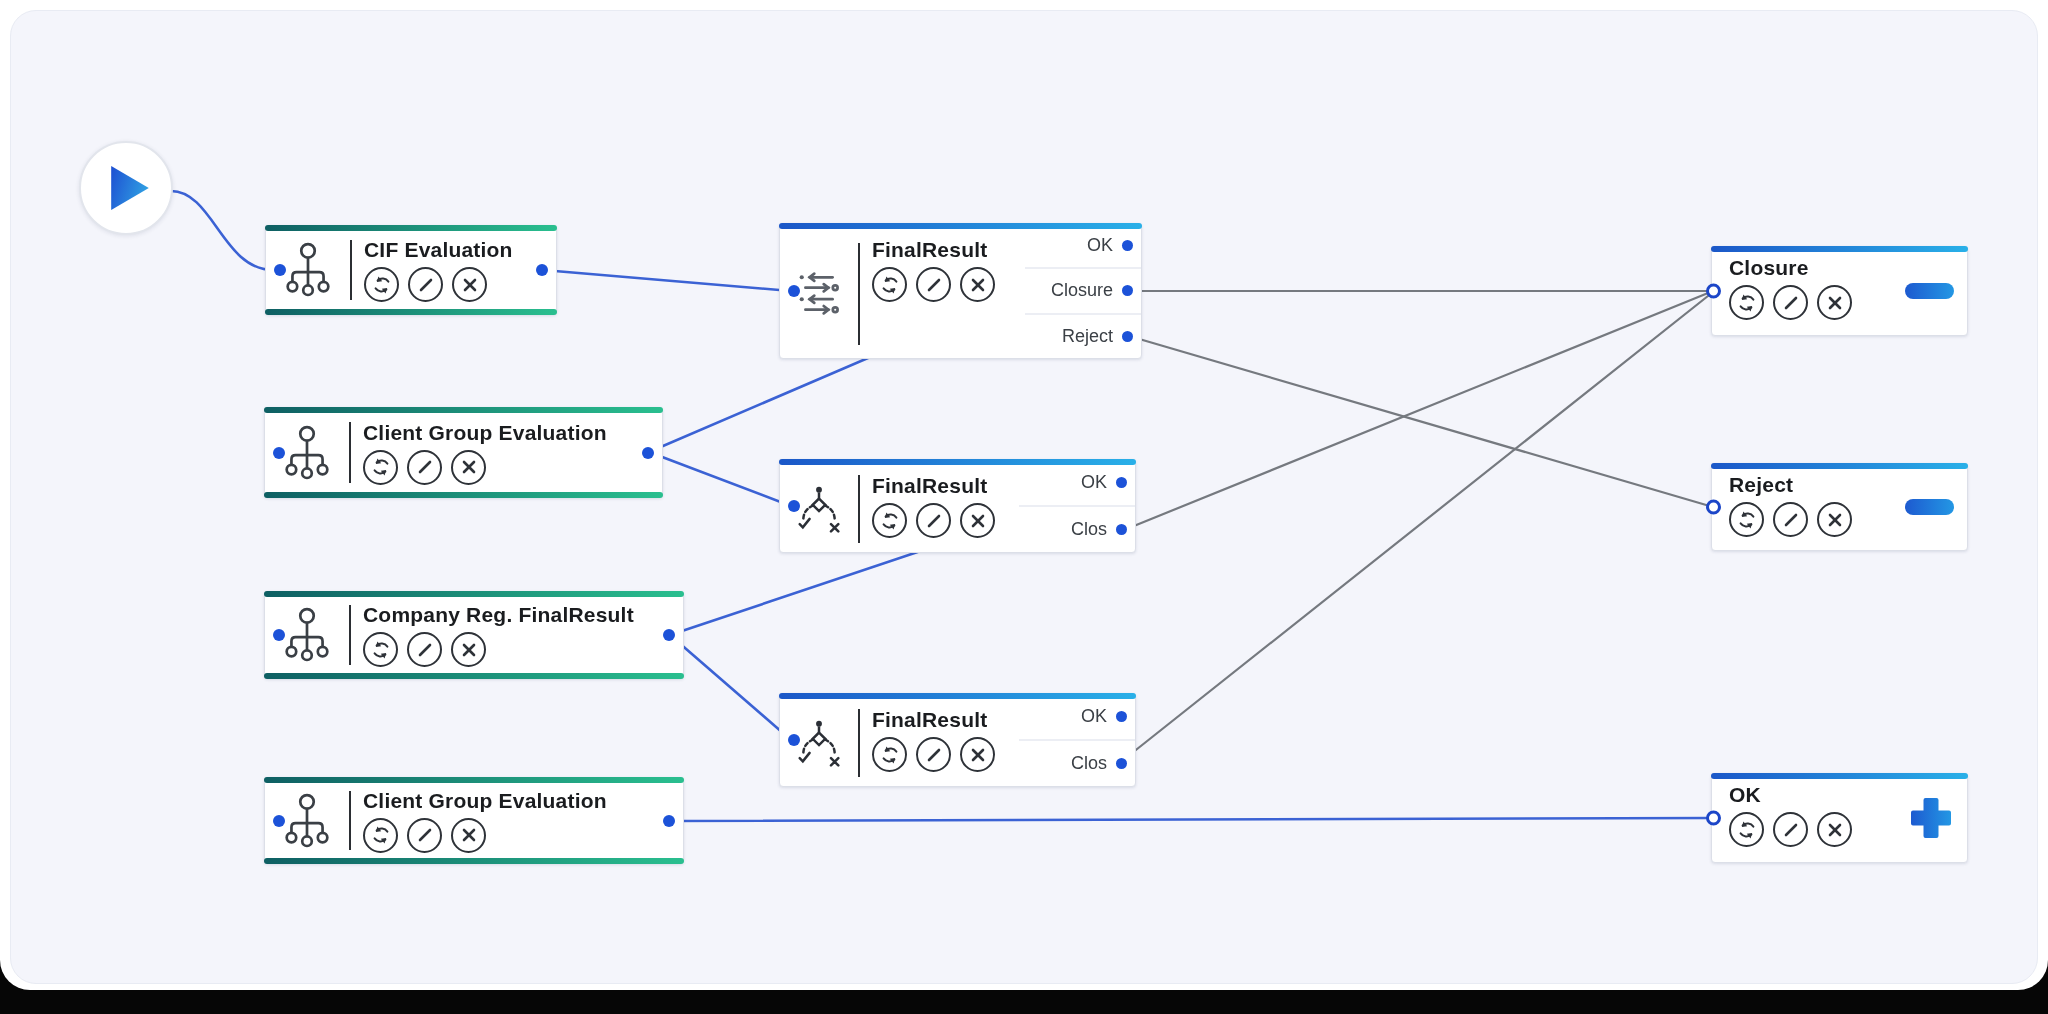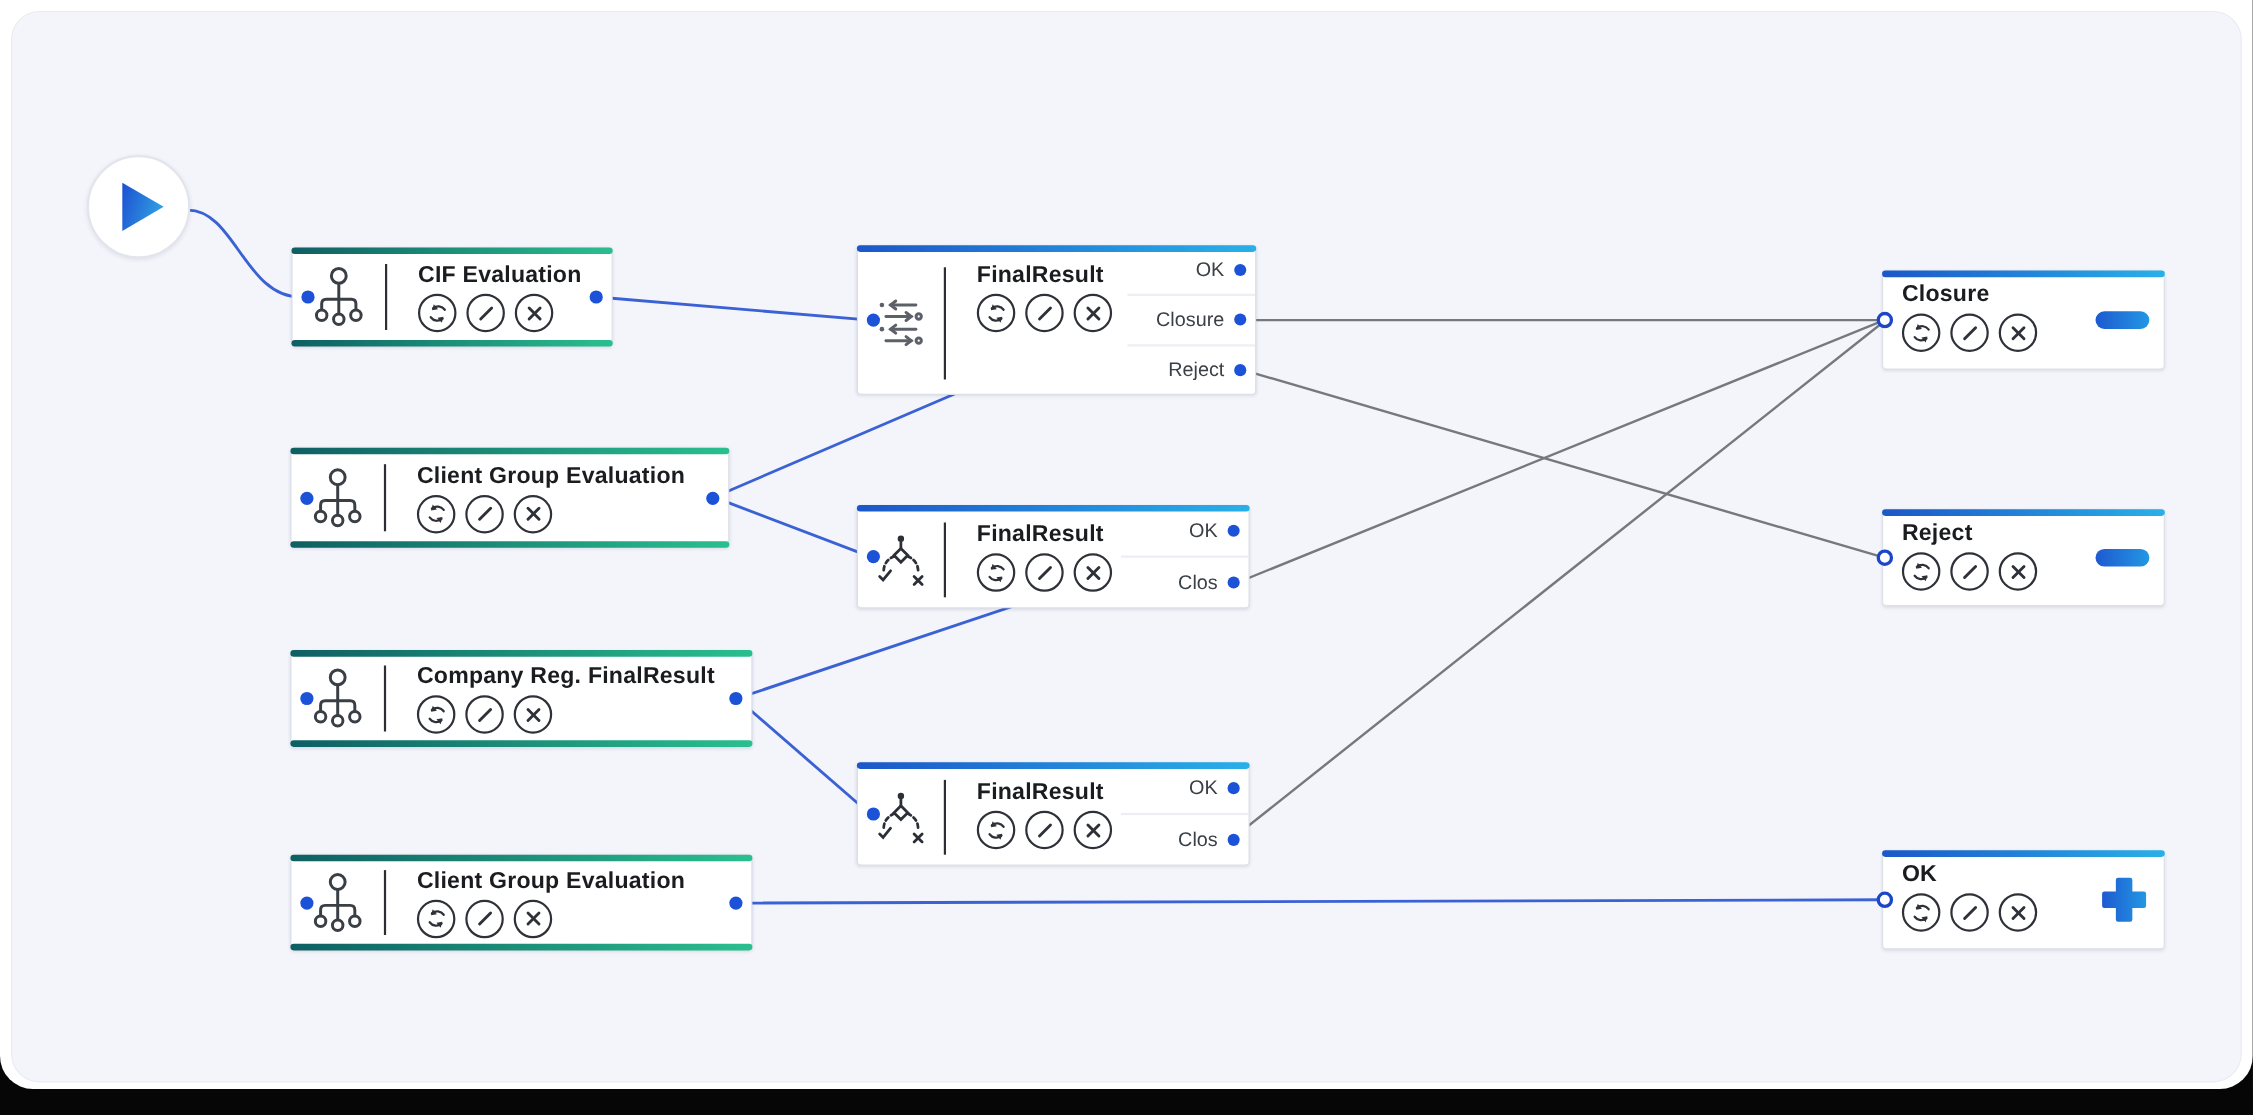--- a/index.html
+++ b/index.html
@@ -16,21 +16,21 @@
   .node { position:absolute; background:#ffffff; border:1.5px solid #dcdfe8;
     border-radius:4px; box-shadow:0 1px 3px rgba(25,39,80,.12); }
   .bar { position:absolute; left:-1px; right:-1px; height:6px; border-radius:3px; }
   .bar.top { top:-1px; } .bar.bottom { bottom:-1px; }
 
   .body { position:absolute; left:0; top:6px; right:0; bottom:6px; display:flex; align-items:center; }
   .body.toponly { bottom:0; }
   .icon-box { width:84px; min-width:84px; display:flex; align-items:center; justify-content:center; }
   .final .icon-box { width:78px; min-width:78px; }
   .vdivider { width:2px; background:#2b2e33; height:80%; align-self:center; }
-  .content { padding-left:28px; display:flex; flex-direction:column; justify-content:center; }
+  .content { padding-left:12px; display:flex; flex-direction:column; justify-content:center; }
   .content.top { align-self:flex-start; padding-top:8px; }
   .title { font-size:21px; font-weight:700; color:#1a1c1f; white-space:nowrap; letter-spacing:.2px; }
   .btn-row { display:flex; gap:9px; margin-top:5px; }
   .icon-btn { width:35px; height:35px; border:2.6px solid #2e3238; border-radius:50%;
     background:#fff; display:flex; align-items:center; justify-content:center; cursor:pointer; }
 
   .port { position:absolute; border-radius:50%; background:#1c52d8; }
   .port.in  { width:12px; height:12px; left:8px;  top:50%; transform:translateY(-50%); }
   .port.out { width:12px; height:12px; right:8px; top:50%; transform:translateY(-50%); }
   .port.ring { width:15px; height:15px; left:-6px; top:50%; transform:translateY(-50%);

